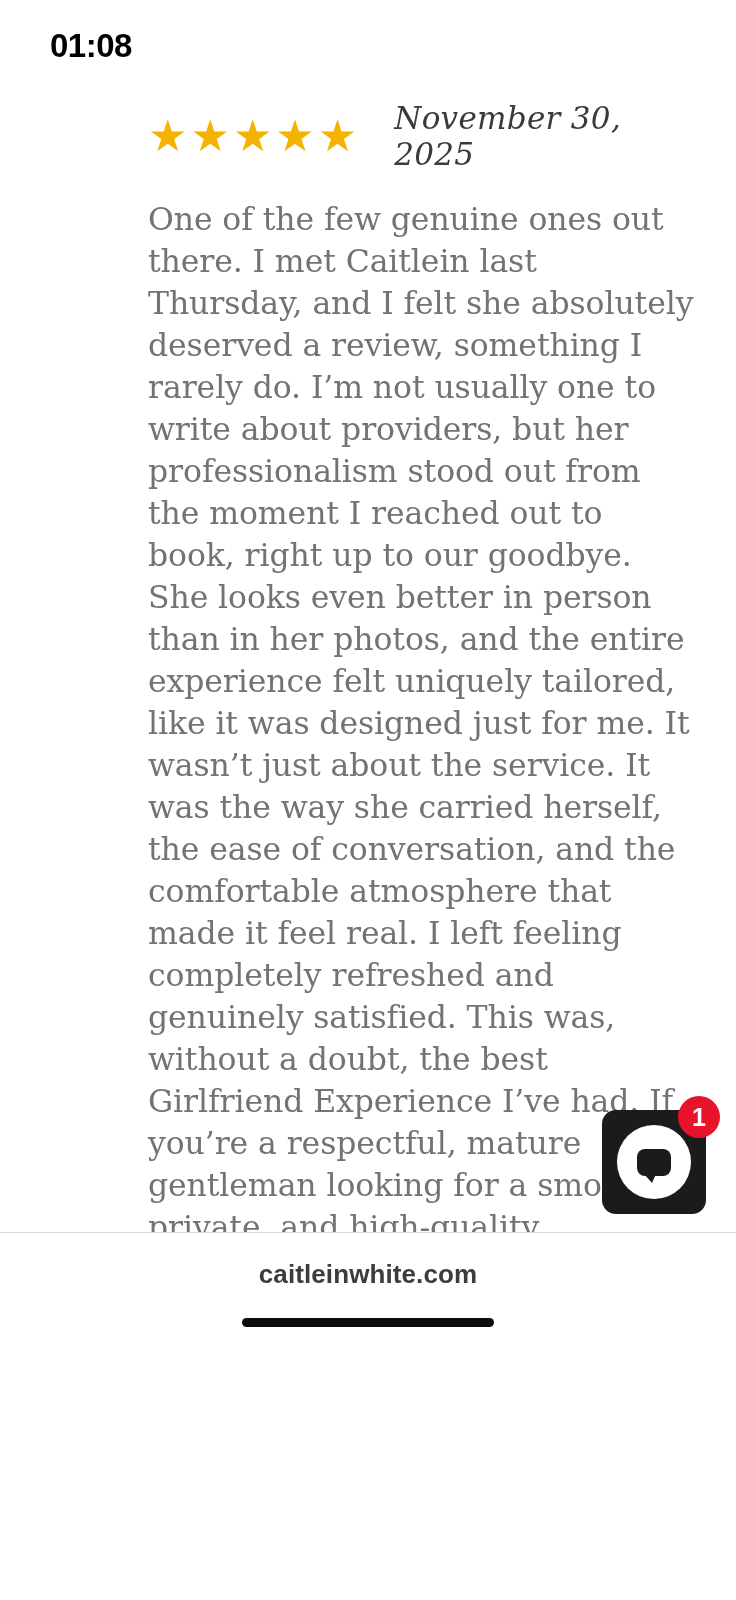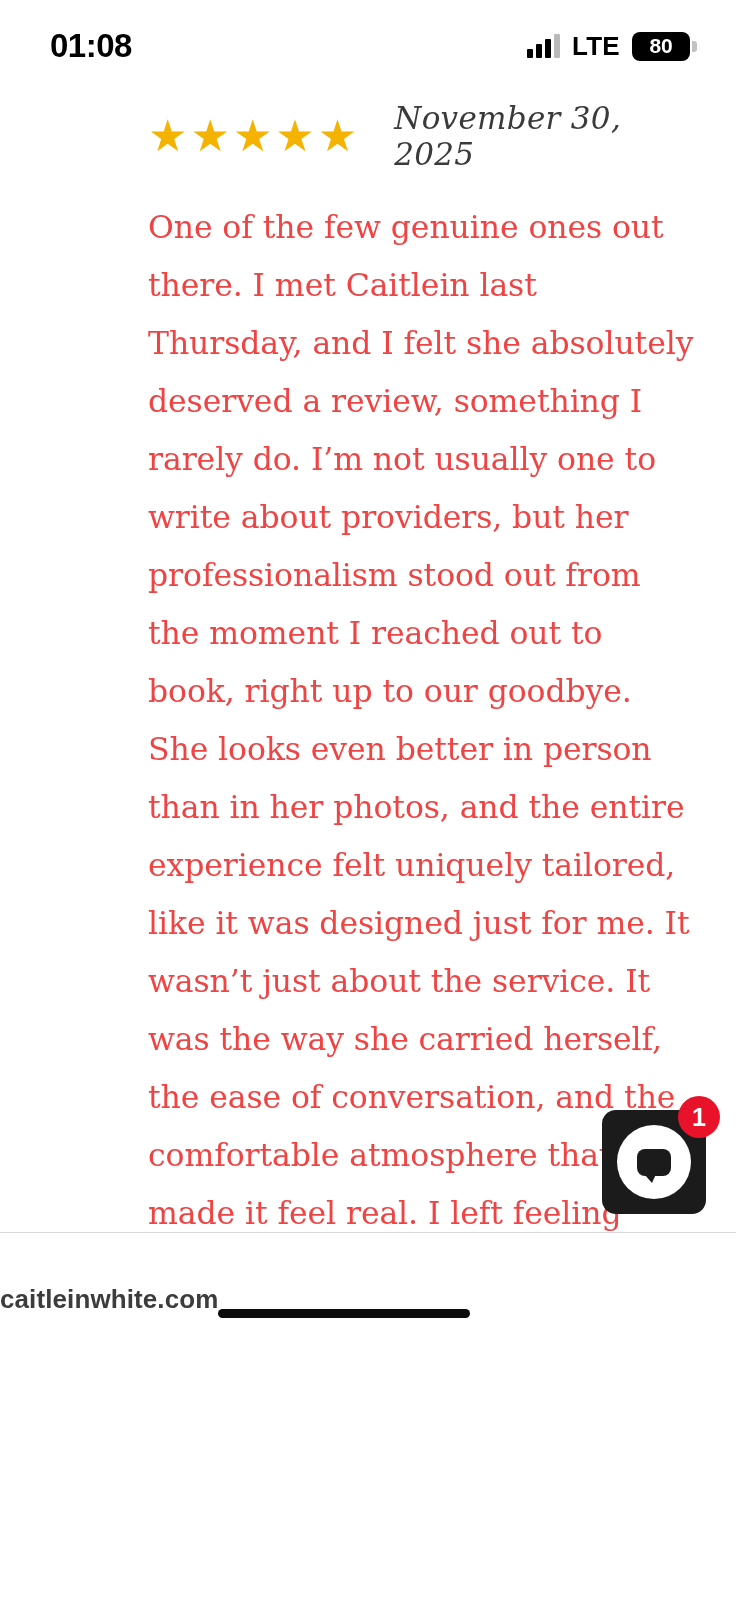--- a/index.html
+++ b/index.html
@@ -113,22 +113,22 @@
   .review-date {
     font-family: "DejaVu Serif", serif;
     font-style: italic;
     font-size: 31px;
     color: #3a3a3a;
     letter-spacing: 0.3px;
   }
   .review-body p {
     font-family: "DejaVu Serif", serif;
     font-size: 31.5px;
-    line-height: 58px;
-    color: #ef4444;
+    line-height: 42px;
+    color: #737373;
     letter-spacing: -0.1px;
   }
   .review-body p + p { }
 
   .show-less {
     margin-top: 6px;
     margin-left: 14px;
     font-family: "DejaVu Serif", serif;
     font-weight: 400;
     font-size: 31px;
@@ -225,20 +225,21 @@
     align-items: center;
     justify-content: center;
   }
 
   
   .bottom-bar {
     flex: 0 0 108px;
     border-top: 1px solid #d8d8d8;
     background: #fff;
     display: flex;
+    flex-direction: column;
     align-items: center;
     justify-content: flex-start;
     padding-top: 26px;
   }
   .site-url {
     font-size: 26px;
     font-weight: 600;
     color: #3c3c3c;
     letter-spacing: 0.1px;
   }
@@ -250,32 +251,20 @@
     background: #0c0c0c;
   }
 </style>
 </head>
 <body>
 
 <div class="phone">
 
   <div class="status-bar">
     <div class="status-time">01:08</div>
-    <div class="status-right">
-      <div class="signal">
-        <i></i>
-          <i></i>
-          <i></i>
-          <i></i>
-      </div>
-      <div class="lte">LTE</div>
-      <div class="battery">
-        <span class="pct">80</span>
-      </div>
-    </div>
   </div>
 
   <div class="content">
 
     <div class="review">
 
       <div class="review-head">
         <div class="stars">★★★★★</div>
         <div class="review-date">November 30, 2025</div>
       </div>

